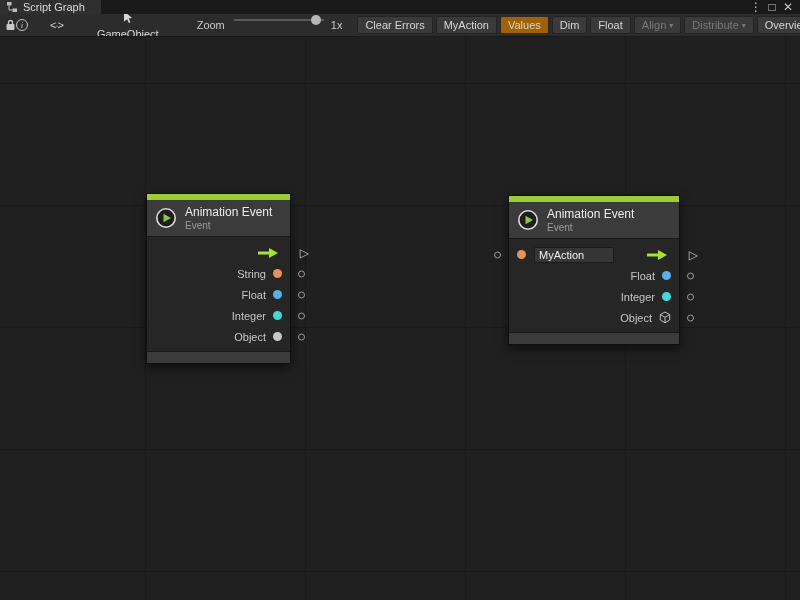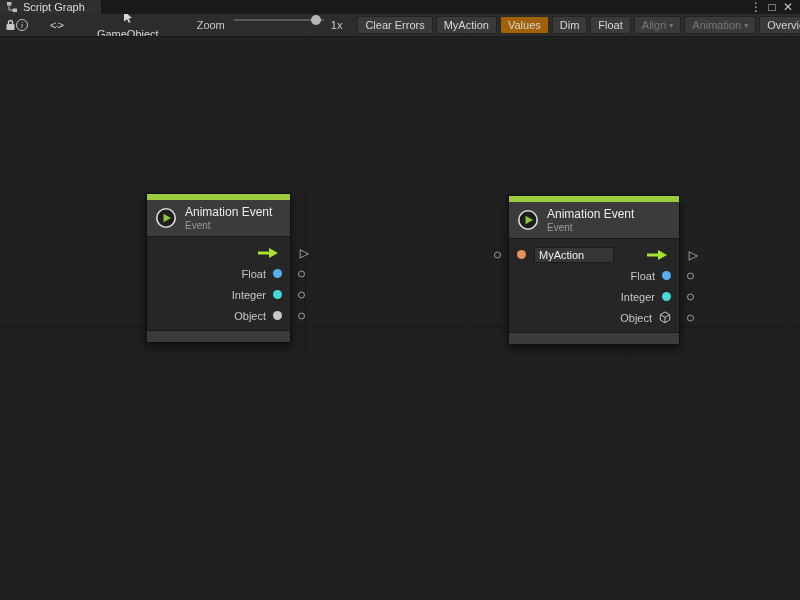--- a/index.html
+++ b/index.html
@@ -122,21 +122,21 @@
         <span>Dim</span>
       </div>
     <div class="tbtn">
         <span>Float</span>
       </div>
     <div class="tbtn disabled">
       <span>Align</span>
       <span class="dd">▾</span>
     </div>
     <div class="tbtn disabled">
-      <span>Animation</span>
+      <span>Distribute</span>
       <span class="dd">▾</span>
     </div>
     <div class="tbtn">
         <span>Overview</span>
       </div>
   </div>
 </div>
 
 <div class="canvas">
 
@@ -154,20 +154,25 @@
     </div>
     <div class="nbody">
       <div class="nrow out">
         <svg width="24" height="12" viewBox="0 0 24 12" style="margin-right:2px;">
           <rect x="2" y="4.5" width="12" height="3" class="arrow-fill"></rect>
           <polygon points="13,1 22,6 13,11" class="arrow-fill"></polygon>
         </svg>
         <span class="tri">▷</span>
       </div>
       <div class="nrow out">
+        <span class="plabel">String</span>
+        <span class="dot" style="background-color: rgb(232, 145, 90);"></span>
+        <span class="port"></span>
+      </div>
+      <div class="nrow out">
         <span class="plabel">Float</span>
         <span class="dot" style="background-color: rgb(89, 174, 238);"></span>
         <span class="port"></span>
       </div>
       <div class="nrow out">
         <span class="plabel">Integer</span>
         <span class="dot" style="background-color: rgb(67, 217, 217);"></span>
         <span class="port"></span>
       </div>
       <div class="nrow out">

